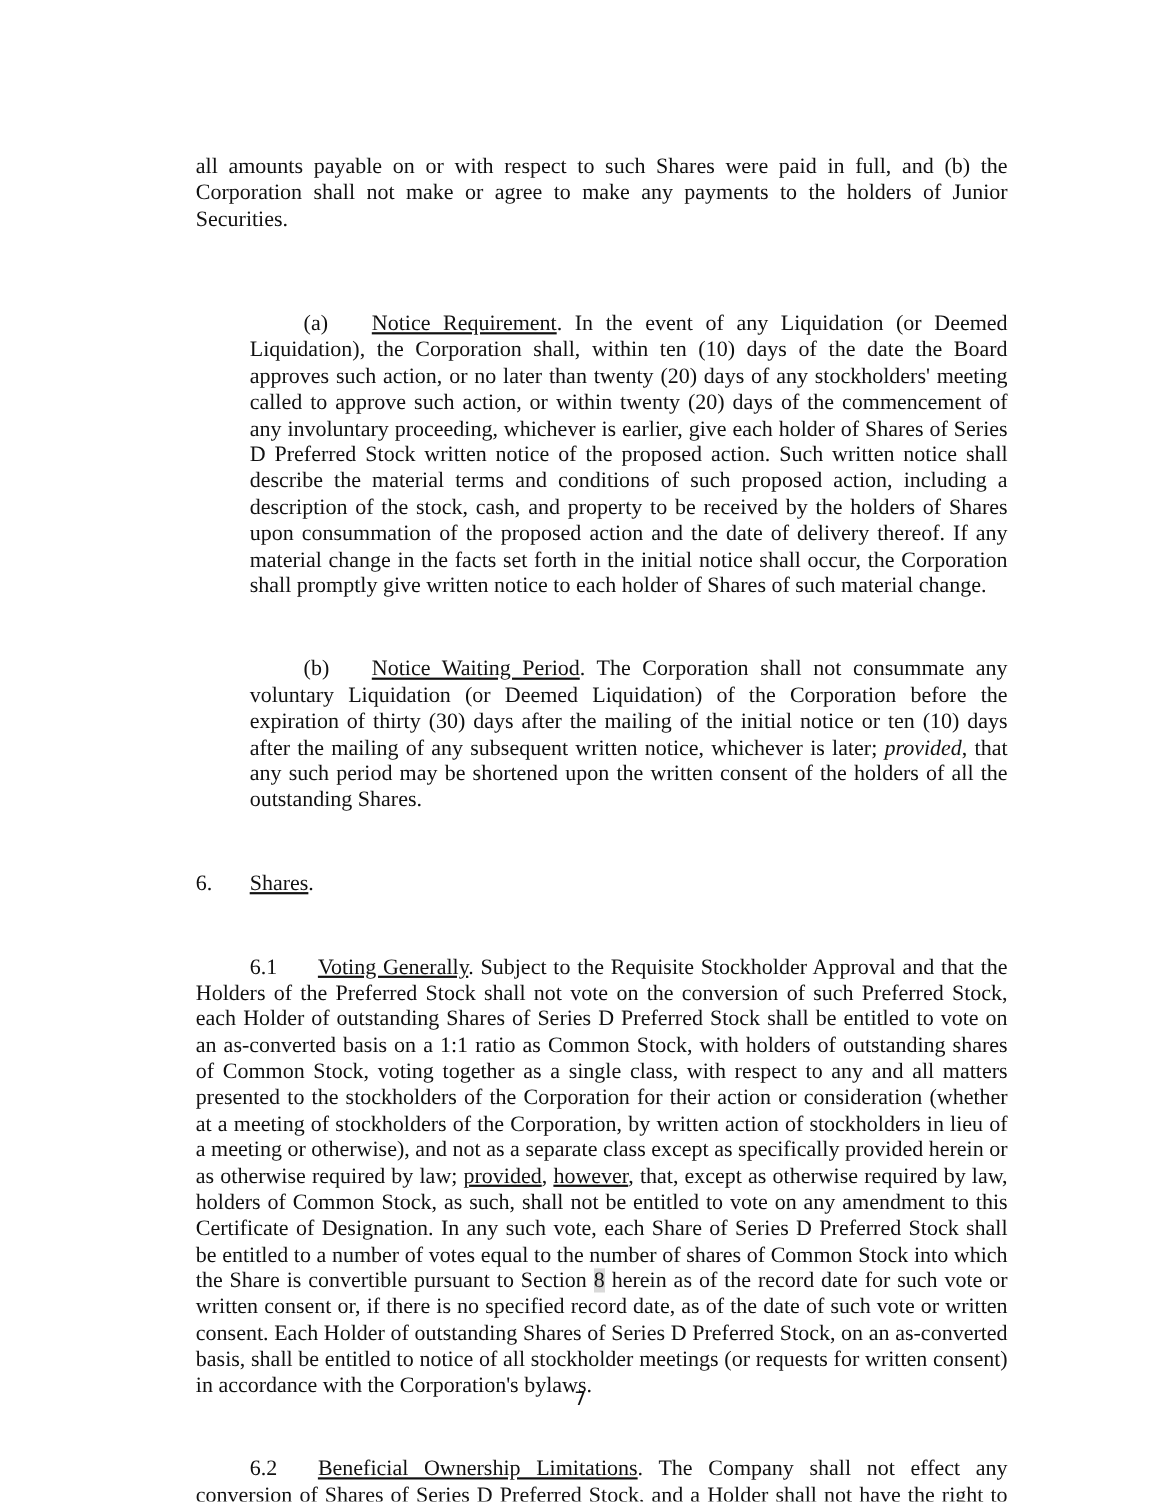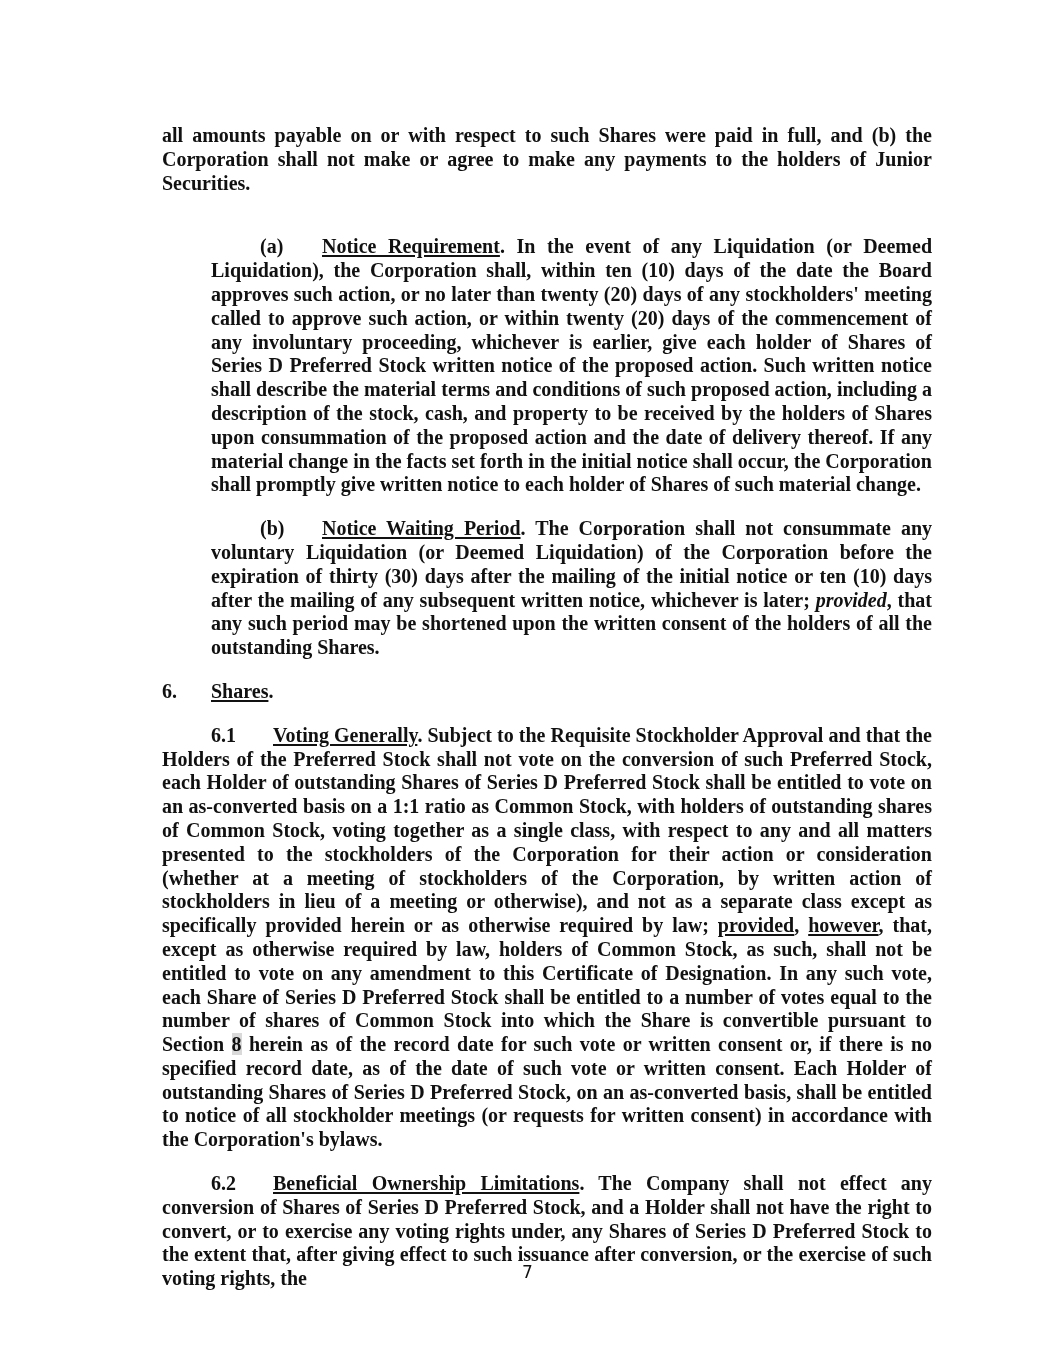--- a/index.html
+++ b/index.html
@@ -12,25 +12,24 @@
       color: #111111;
       font-size: 20px;
     }
     .page {
       position: absolute;
       left: 162px;
       top: 124px;
       width: 770px;
     }
     p {
-      margin: 0;
+      margin: 16px;
       line-height: 23.8px;
       text-align: justify;
       text-align-last: left;
-      font-weight: bold;
     }
     .indent-block {
       margin-left: 49px;
     }
     .first-indent {
       text-indent: 49px;
     }
     .num {
       display: inline-block;
       width: 62px;

